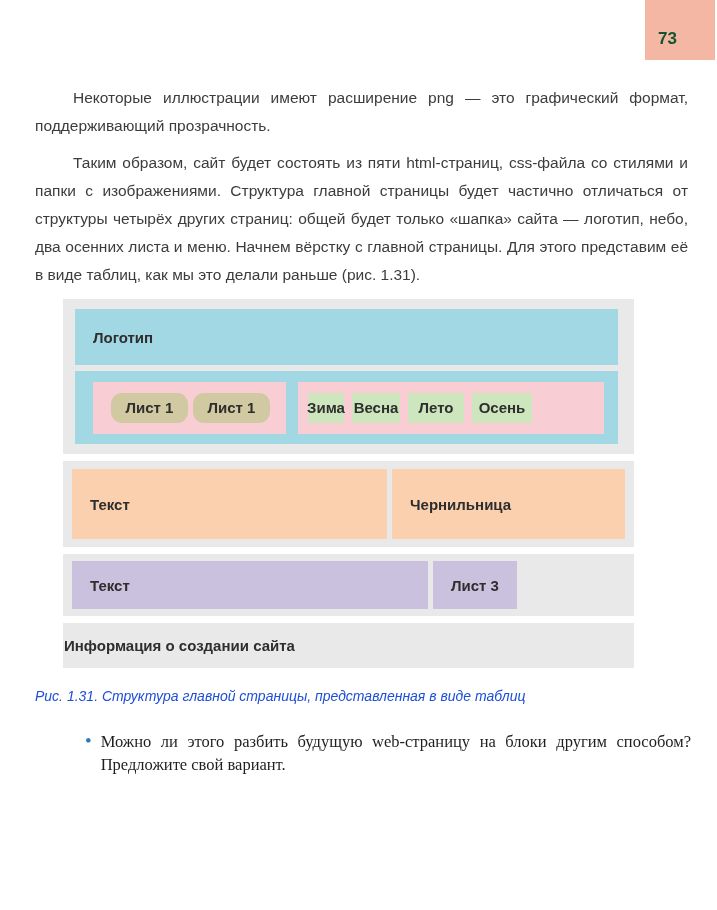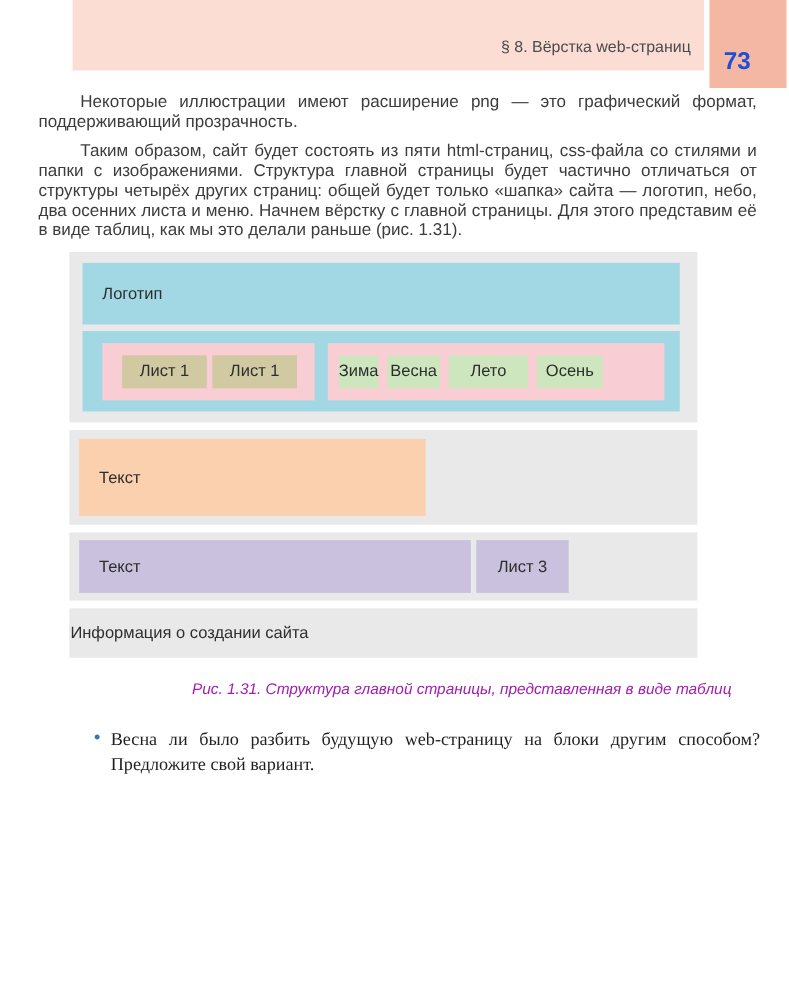--- a/index.html
+++ b/index.html
@@ -15,92 +15,89 @@
   
   .runhead { position: absolute; top: 0; left: 0; width: 717px; height: 64px; }
   .head-band {
     position: absolute; left: 66px; top: 0; width: 574px; height: 64px;
     background: var(--header_band, #fbddd3);
     display: flex; align-items: flex-end; justify-content: flex-end;
     box-sizing: border-box; padding: 0 12px 13px 0;
     font-size: 14.5px; color: #4b4b4b;
   }
   .head-num {
-    position: absolute; left: 645px; top: 0; width: 70px; height: 80px;
+    position: absolute; left: 645px; top: 0; width: 70px; height: 60px;
     background: var(--page_number_bg, #f3b7a3);
     display: flex; align-items: flex-end;
     box-sizing: border-box; padding: 0 0 11px 13px;
-    font-size: 22px; font-weight: bold; color: #1d4ed8;
+    font-size: 17px; font-weight: bold; color: #14532d;
   }
   
   .content { position: absolute; top: 64px; left: 0; width: 717px; box-sizing: border-box; padding: 20px 29px 0 35px; }
   .content p {
     margin: 0 0 9px 0;
-    font-size: 15.5px; line-height: 18px;
+    font-size: 15.5px; line-height: 28px;
     text-indent: 38px; text-align: justify; color: #3c3c3c;
   }
   
   .fig { width: 571px; margin: 10px 0 0 28px; display: flex; flex-direction: column; gap: 7px; font-size: 15px; color: #2e2e2e; }
-  .blk { background: var(--block_gray, #e9e9e9); box-sizing: border-box; }
+  .blk { background: var(--block_gray, #e9e9e9); box-sizing: border-box; font-weight: bold; }
   .blk1 { padding: 10px 16px 10px 12px; }
   .logo-box {
     height: 56px; background: var(--cyan, #a1d8e3);
     display: flex; align-items: center; padding-left: 18px;
     margin-bottom: 6px; box-sizing: border-box;
   }
   .menu-row {
     height: 73px; background: var(--cyan, #a1d8e3);
     display: flex; align-items: center;
     padding: 0 14px 0 18px; box-sizing: border-box;
   }
   .pink-box { height: 52px; background: var(--pink, #f8ced4); display: flex; align-items: center; box-sizing: border-box; }
   .pink-left { width: 193px; padding-left: 18px; gap: 5px; }
   .pink-right { flex: 1; margin-left: 12px; padding: 0 22px 0 10px; gap: 8px; }
   .tan-box {
     width: 77px; height: 30px; background: var(--tan, #d1c9a2);
-    display: flex; align-items: center; justify-content: center; flex: none;
+    display: flex; align-items: center; justify-content: center; flex: none; border-radius: 11px;
   }
   .green-box {
     height: 30px; background: var(--green, #cde6bd);
     display: flex; align-items: center; justify-content: center; flex: none;
   }
-  .g1 { width: 36px; } .g2 { width: 48px; } .g3 { width: 72px; } .g4 { width: 60px; }
+  .g1 { width: 36px; } .g2 { width: 48px; } .g3 { width: 56px; } .g4 { width: 60px; }
   .blk2 { padding: 8px 9px; display: flex; gap: 5px; }
   .peach-box { height: 70px; background: var(--peach, #fbd0ae); display: flex; align-items: center; padding-left: 18px; box-sizing: border-box; }
   .peach-left { width: 315px; flex: none; }
   .peach-right { flex: 1; }
   .blk3 { height: 73px; display: flex; align-items: center; padding-left: 15px; }
   .blk4 { padding: 7px 9px; display: flex; gap: 5px; }
   .lav-box { height: 48px; background: var(--lavender, #c9c1dd); display: flex; align-items: center; box-sizing: border-box; }
   .lav-text { width: 356px; flex: none; padding-left: 18px; }
   .lav-leaf { width: 84px; flex: none; justify-content: center; }
   .blk5 { height: 45px; display: flex; align-items: center; padding-left: 1px; }
   
   .caption {
-    margin-top: 20px; text-align: right;
-    font-style: italic; font-size: 14px; color: #a21caf; width: 630px;
+    margin-top: 20px; text-align: left;
+    font-style: italic; font-size: 14px; color: #1d4ed8; width: 630px;
   }
   .question {
     display: flex; align-items: flex-start; gap: 9px;
     margin: 26px 0 0 50px; width: 606px;
     font-family: "Liberation Serif", serif;
     font-size: 16.5px; line-height: 23px; color: #1f1f1f;
     text-align: justify;
   }
   .bullet { color: var(--bullet_blue, #2e7ab8); font-size: 19px; line-height: 22px; flex: none; }
 </style>
 </head>
 <body>
 
 <div class="page">
 
   <div class="runhead">
-    <div class="head-band">
-      <span>§ 8. Вёрстка web-страниц</span>
-    </div>
     <div class="head-num">
       <span>73</span>
     </div>
   </div>
 
   <div class="content">
 
     <p>Некоторые иллюстрации имеют расширение png — это графический формат, поддерживающий прозрачность.</p>
     <p>Таким образом, сайт будет состоять из пяти html-страниц, css-файла со стилями и папки с изображениями. Структура главной страницы будет частично отличаться от структуры четырёх других страниц: общей будет только «шапка» сайта — логотип, небо, два осенних листа и меню. Начнем вёрстку с главной страницы. Для этого представим её в виде таблиц, как мы это делали раньше (рис. 1.31).</p>
 
@@ -133,20 +130,23 @@
               <span>Осень</span>
             </div>
           </div>
         </div>
       </div>
 
       <div class="blk blk2">
         <div class="peach-box peach-left">
           <span>Текст</span>
         </div>
+        <div class="peach-box peach-right">
+          <span>Чернильница</span>
+        </div>
       </div>
 
 
       <div class="blk blk4">
         <div class="lav-box lav-text">
           <span>Текст</span>
         </div>
         <div class="lav-box lav-leaf">
           <span>Лист 3</span>
         </div>
@@ -155,17 +155,17 @@
       <div class="blk blk5">
         <span>Информация о создании сайта</span>
       </div>
 
     </div>
 
     <div class="caption">Рис. 1.31. Структура главной страницы, представленная в виде таблиц</div>
 
     <div class="question">
       <span class="bullet">•</span>
-      <span>Весна ли было разбить будущую web-страницу на блоки другим способом? Предложите свой вариант.</span>
+      <span>Можно ли этого разбить будущую web-страницу на блоки другим способом? Предложите свой вариант.</span>
     </div>
 
   </div>
 </div>
 
 </body></html>

